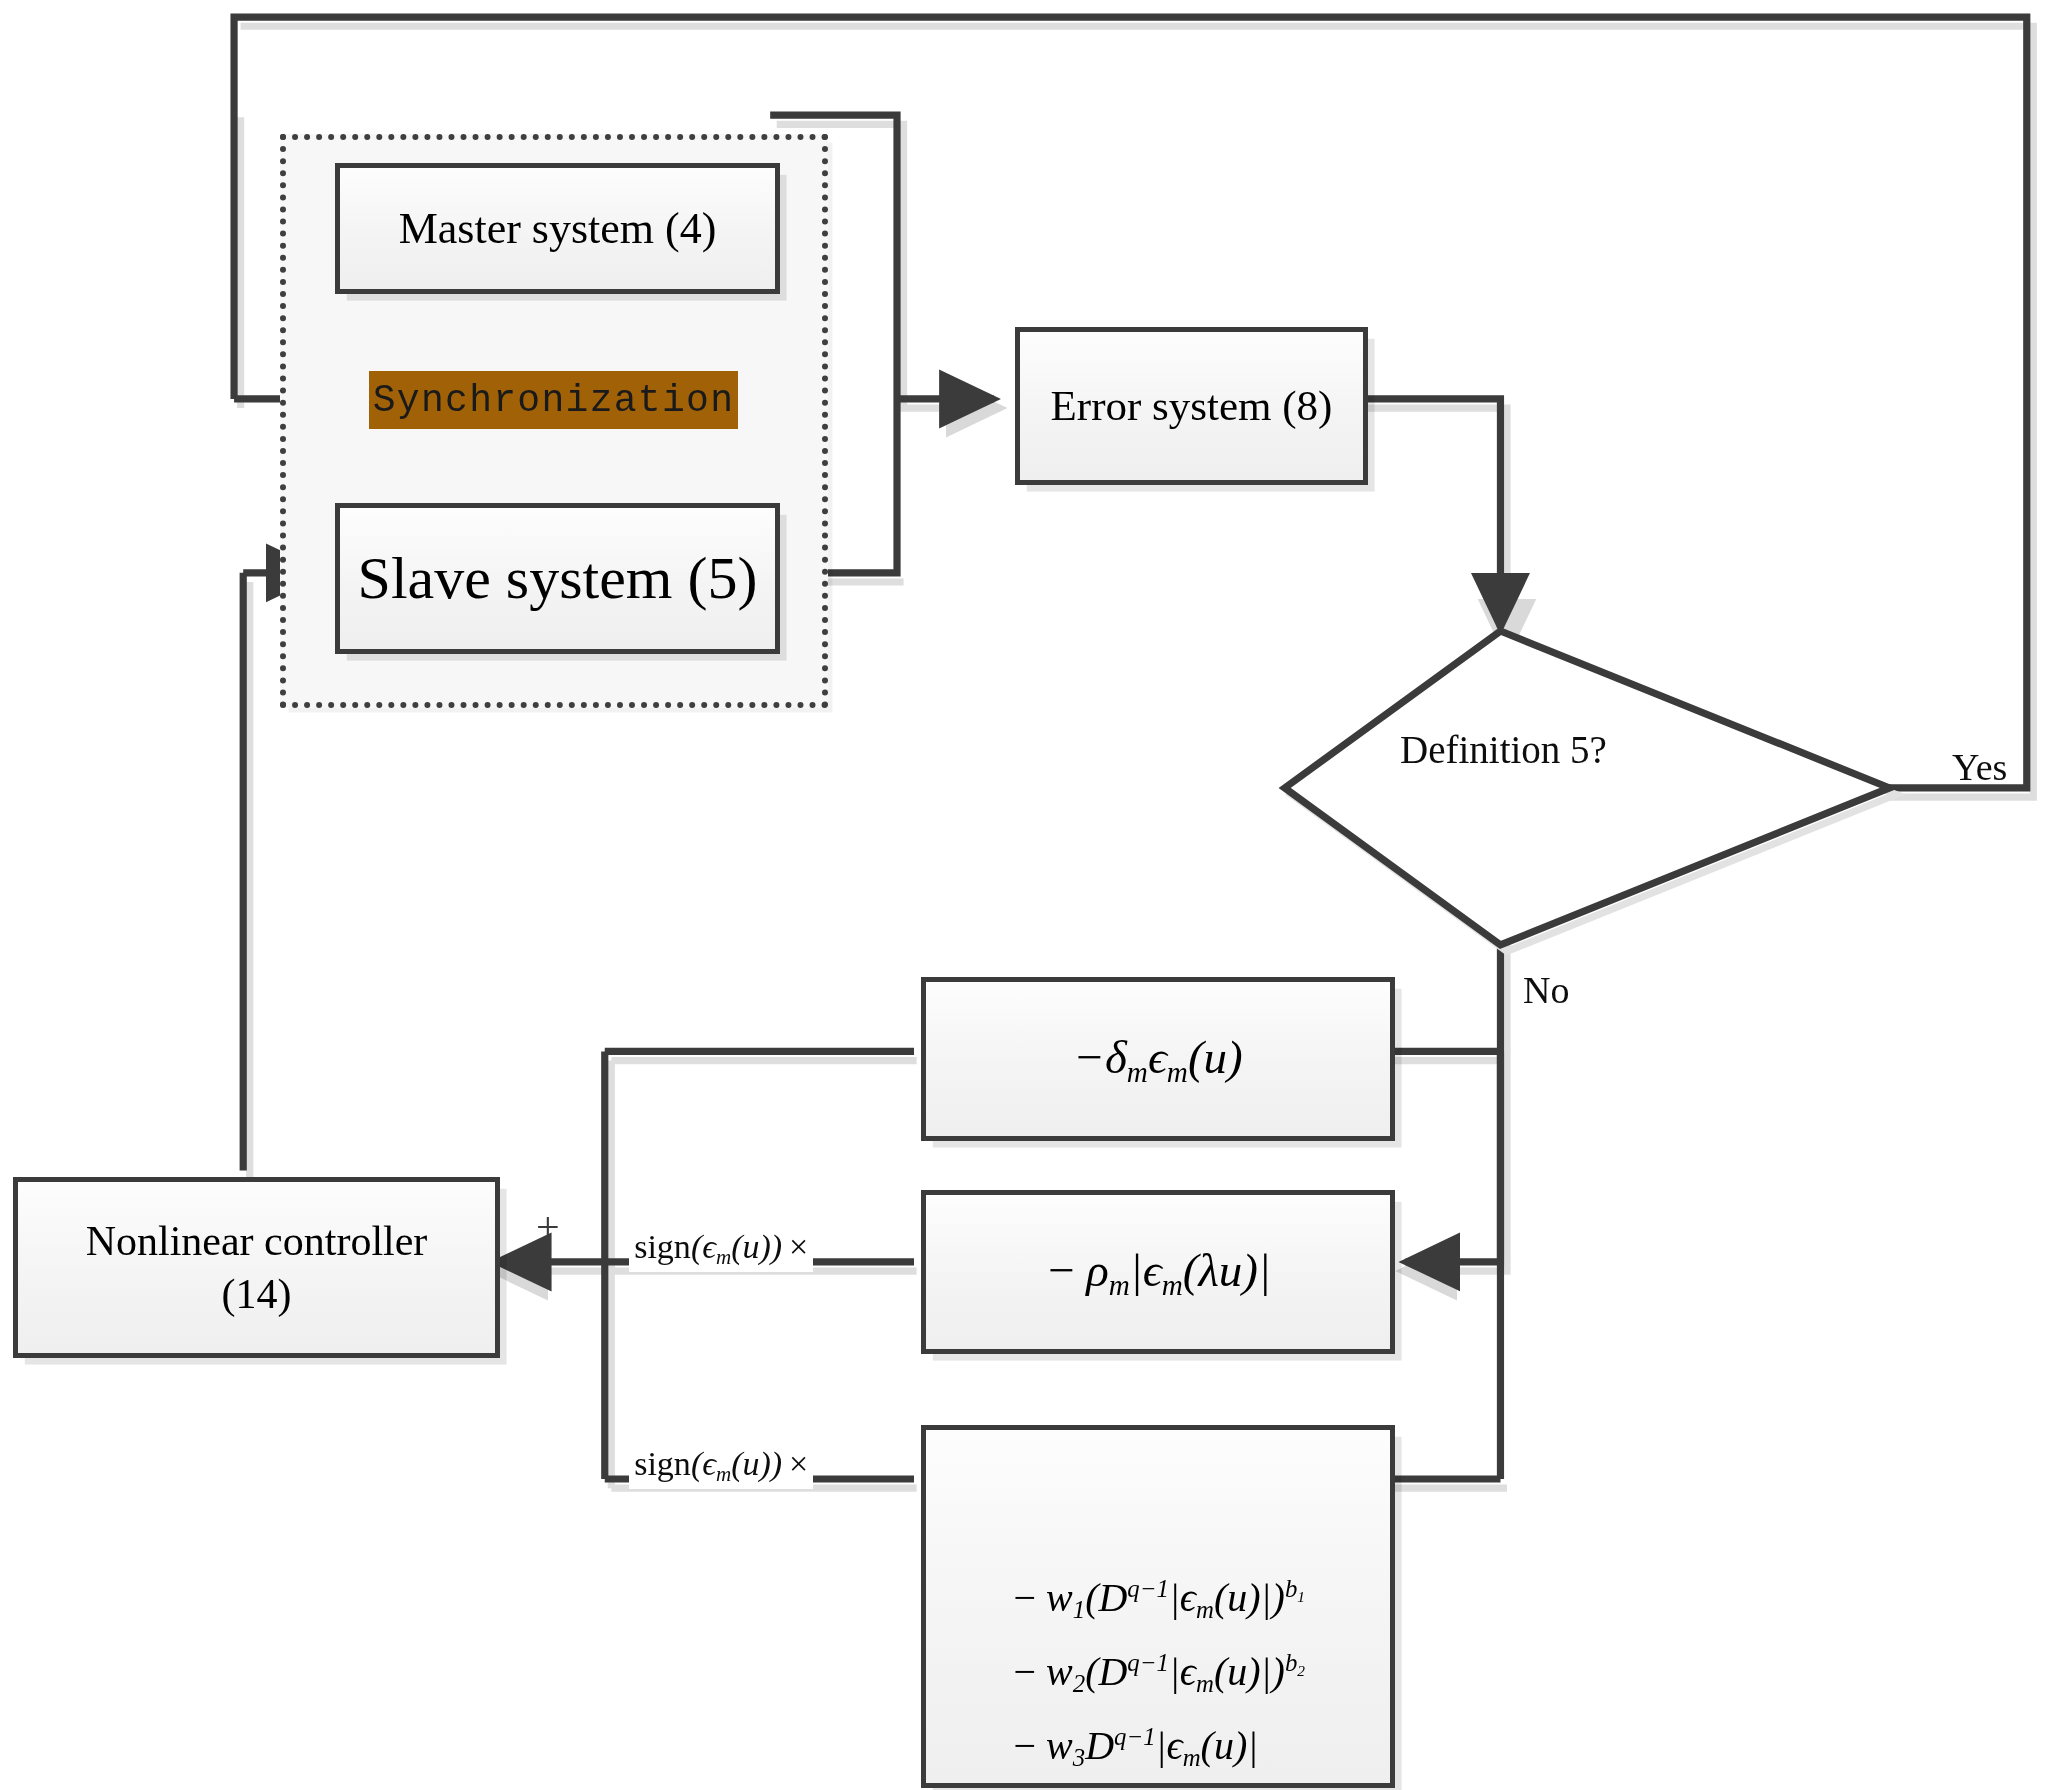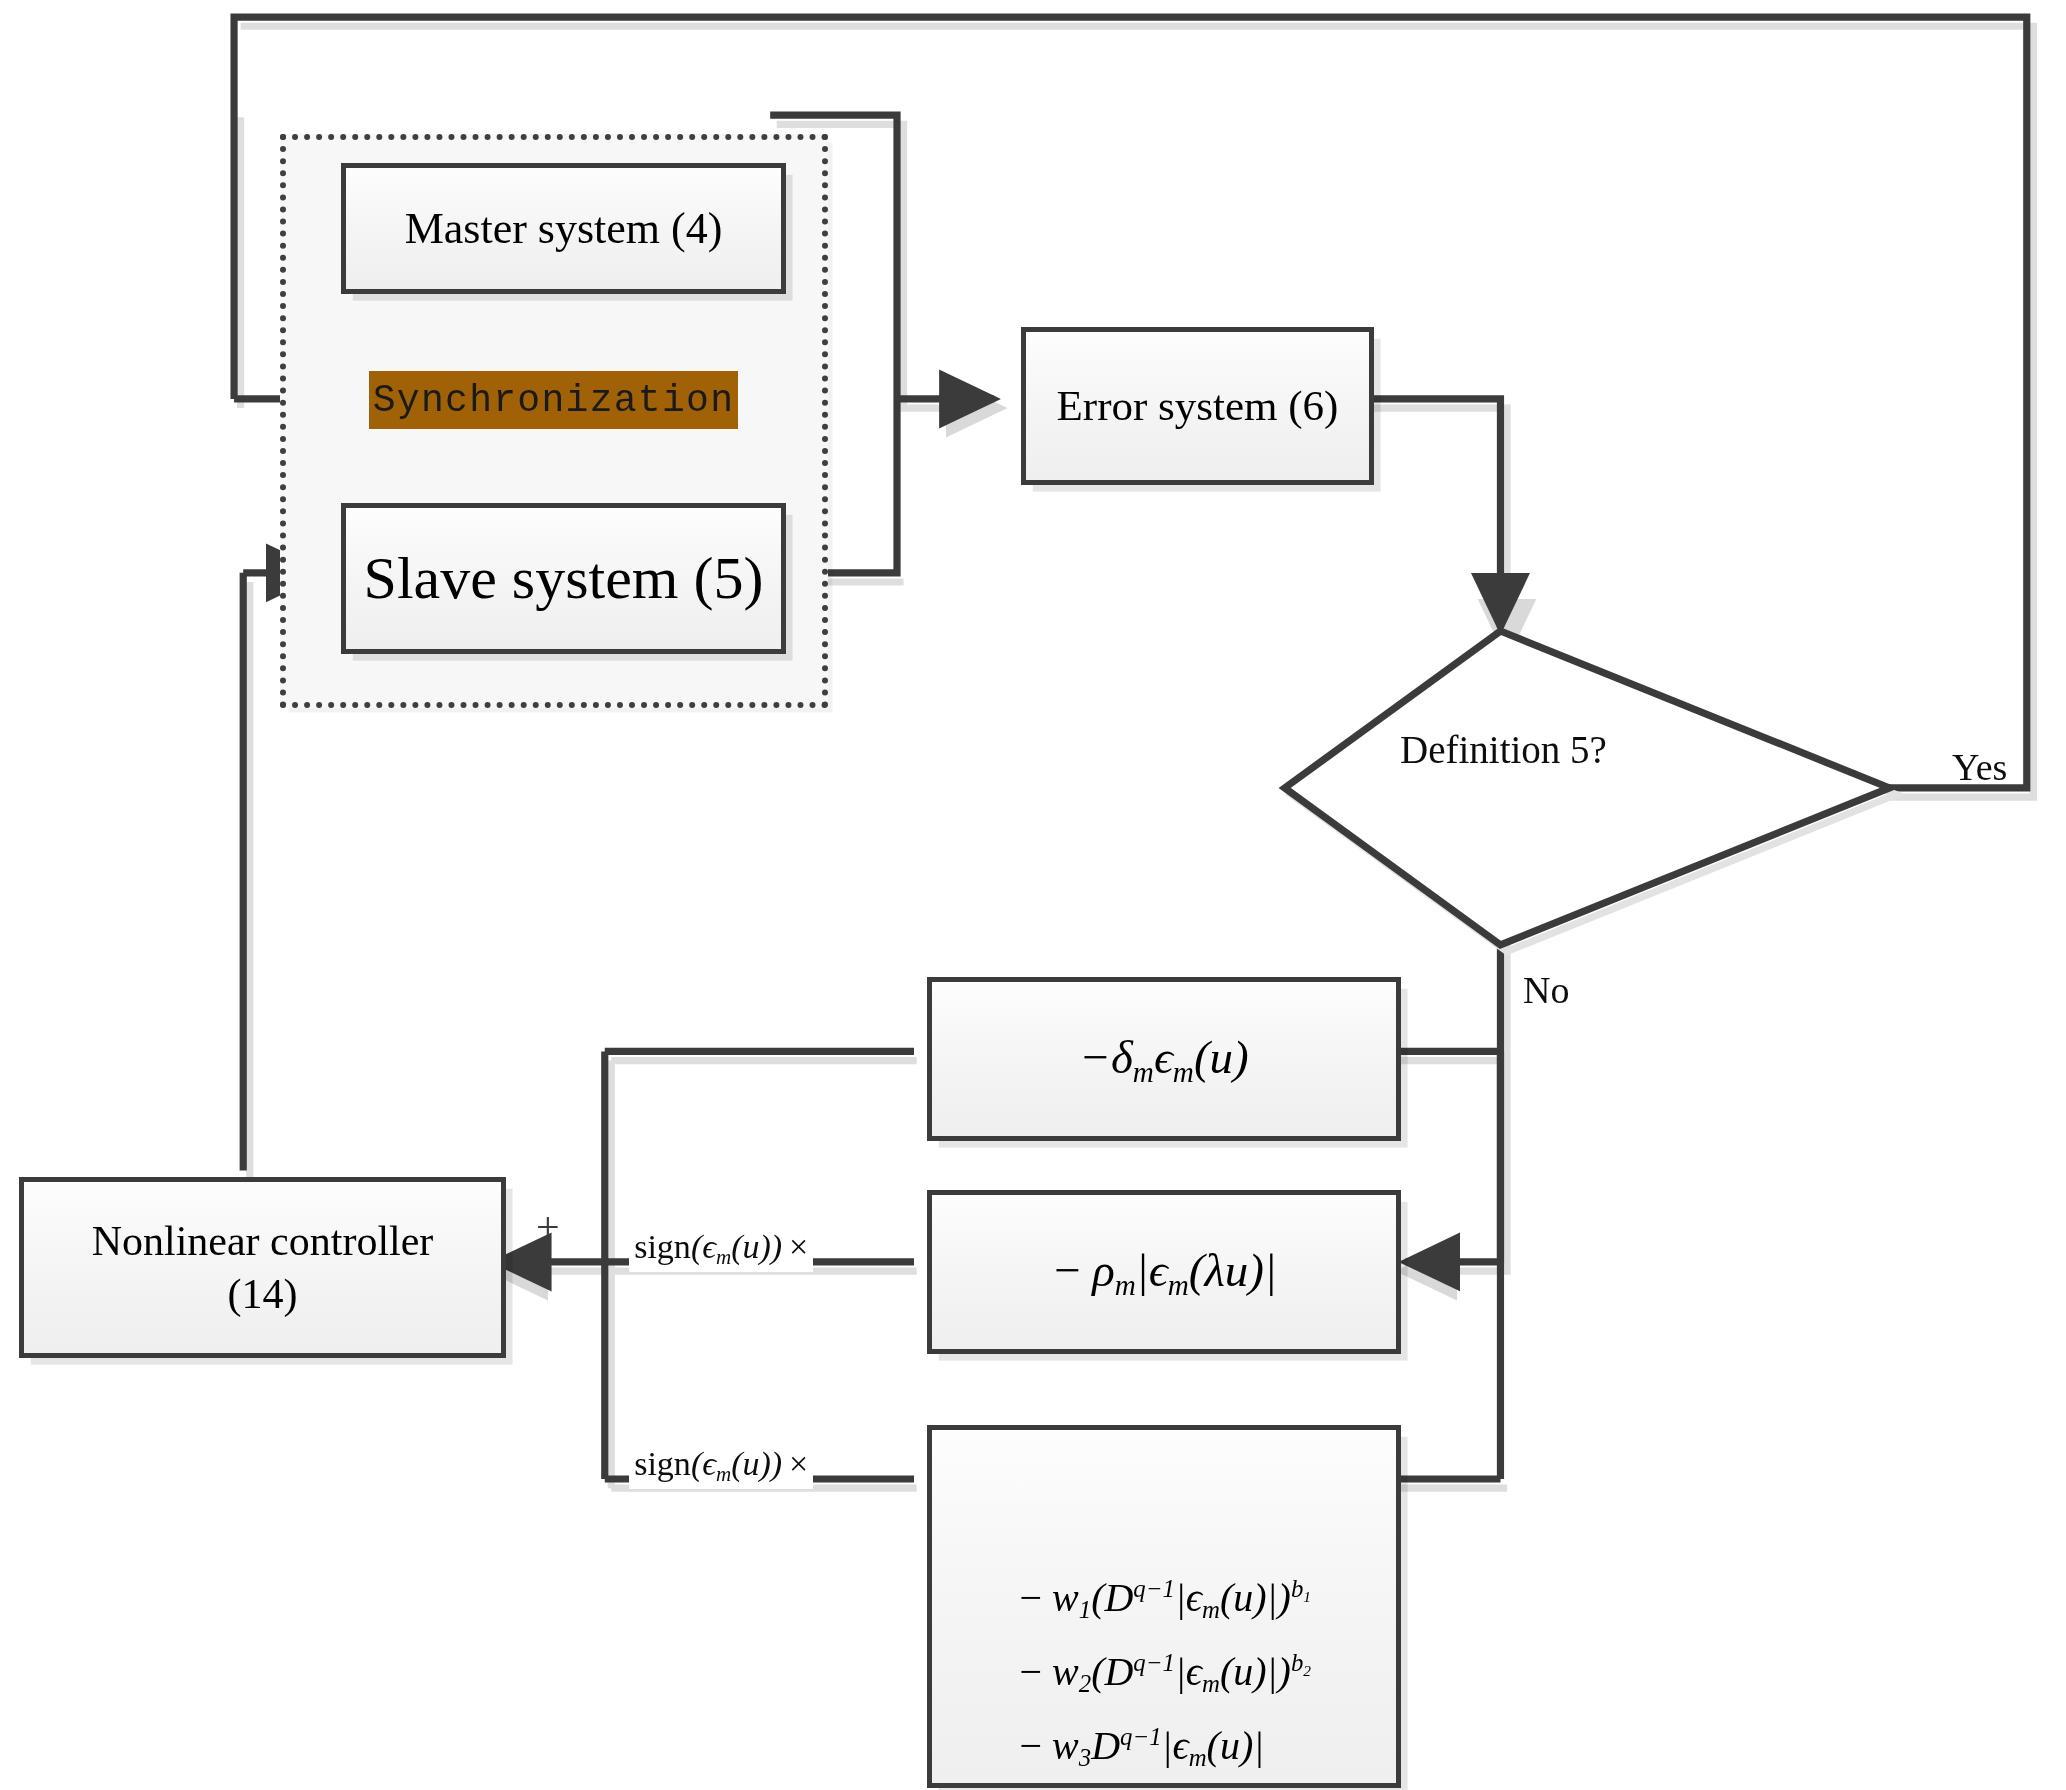--- a/index.html
+++ b/index.html
@@ -10,21 +10,20 @@
   .nodebox{
     position:absolute;
     border:5.9px solid #3b3b3b;
     background:linear-gradient(180deg,#fdfdfd 0%,#f4f4f4 55%,#efefef 100%);
     box-shadow:9.2px 9.2px 0 -2.6px rgba(0,0,0,0.10);
     display:flex;align-items:center;justify-content:center;
     text-align:center;
     color:#000;
     font-family:"Liberation Serif", serif;
     line-height:1.25;
-    margin-left:6px;
   }
   .nodebox .txt{padding:0 9.2px;}
 
   .dotbox{
     position:absolute;
     border:6.5px dotted #3f3f3f;
     background:#f7f7f7;
     box-shadow:6.5px 6.5px 0 -2px rgba(0,0,0,0.05);
   }
 
@@ -137,21 +136,21 @@
 
   <div class="synbox" style="left:369px;top:371px;width:369px;height:58px;font-size:38px;">
     <span>Synchronization</span>
   </div>
 
   <div class="nodebox" style="left:335px;top:503px;width:435px;height:141px;font-size:60px;">
     <span class="txt">Slave system (5)</span>
   </div>
 
   <div class="nodebox" style="left:1015px;top:327px;width:343px;height:148px;font-size:43px;">
-    <span class="txt">Error system (6)</span>
+    <span class="txt">Error system (8)</span>
   </div>
 
   <div style="position:absolute;left:1301px;top:722px;width:405px;text-align:center;color:#0d0d0d;font-size:39px;line-height:1.45;">
     <div class="rm">Definition 5?</div>
   </div>
 
   <div class="nodebox" style="left:13px;top:1177px;width:477px;height:171px;font-size:42px;">
     <span class="txt">
       <span>Nonlinear controller</span><br>
       <span>(14)</span>

